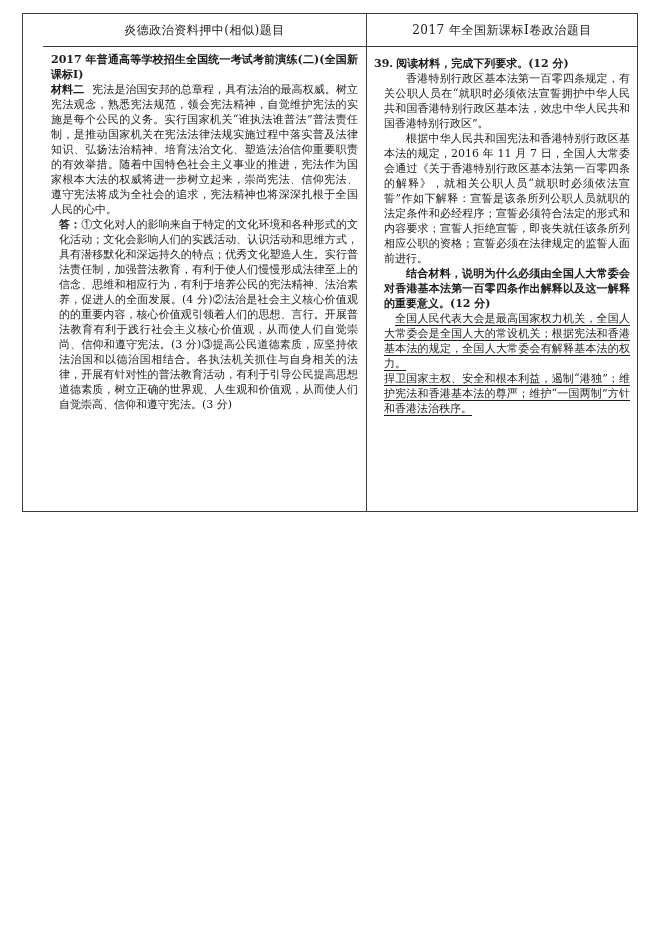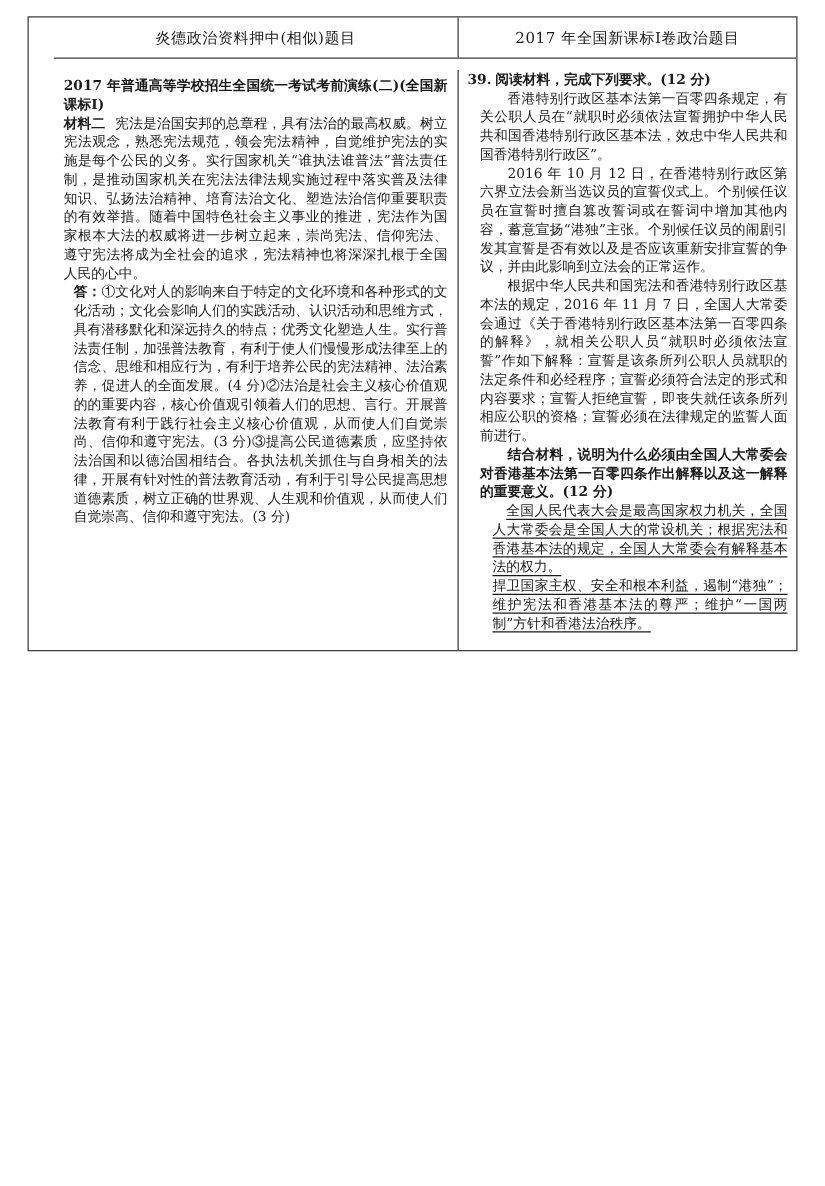--- a/index.html
+++ b/index.html
@@ -52,21 +52,21 @@
   }
   .exam-title { font-weight:bold; }
   .material-label { font-weight:bold; margin-right:8px; }
   .answer-block { margin-left:8px; }
   .answer-label { font-weight:bold; }
   .rq-line { font-weight:bold; }
   .rq-number { margin-right:3px; }
   .r-para { margin-left:10px; text-indent:2em; }
   .r-task { margin-left:10px; text-indent:2em; font-weight:bold; }
   .r-answer {
-    margin-left:20px;
+    margin-left:10px;
     text-decoration:underline;
     text-underline-offset:3px;
     text-decoration-thickness:1px;
   }
   .r-answer-first { text-indent:1em; }
   .footer {
     position:absolute;
     left:0;
     bottom:6px;
     width:100%;
@@ -98,21 +98,20 @@
         <p class="para answer-block">
           <span class="answer-label">答：</span><span>①文化对人的影响来自于特定的文化环境和各种形式的文化活动；文化会影响人们的实践活动、认识活动和思维方式，具有潜移默化和深远持久的特点；优秀文化塑造人生。实行普法责任制，加强普法教育，有利于使人们慢慢形成法律至上的信念、思维和相应行为，有利于培养公民的宪法精神、法治素养，促进人的全面发展。(4 分)②法治是社会主义核心价值观的的重要内容，核心价值观引领着人们的思想、言行。开展普法教育有利于践行社会主义核心价值观，从而使人们自觉崇尚、信仰和遵守宪法。(3 分)③提高公民道德素质，应坚持依法治国和以德治国相结合。各执法机关抓住与自身相关的法律，开展有针对性的普法教育活动，有利于引导公民提高思想道德素质，树立正确的世界观、人生观和价值观，从而使人们自觉崇高、信仰和遵守宪法。(3 分)</span>
         </p>
       </div>
 
       <div class="body-right">
         <p class="para rq-line">
           <span class="rq-number">39.</span><span>阅读材料，完成下列要求。(12 分)</span>
         </p>
         <p class="para r-para">香港特别行政区基本法第一百零四条规定，有关公职人员在“就职时必须依法宣誓拥护中华人民共和国香港特别行政区基本法，效忠中华人民共和国香港特别行政区”。</p>
-        <p class="para r-para">2016 年 10 月 12 日，在香港特别行政区第六界立法会新当选议员的宣誓仪式上。个别候任议员在宣誓时擅自篡改誓词或在誓词中增加其他内容，蓄意宣扬“港独”主张。个别候任议员的闹剧引发其宣誓是否有效以及是否应该重新安排宣誓的争议，并由此影响到立法会的正常运作。</p>
         <p class="para r-para">根据中华人民共和国宪法和香港特别行政区基本法的规定，2016 年 11 月 7 日，全国人大常委会通过《关于香港特别行政区基本法第一百零四条的解释》，就相关公职人员“就职时必须依法宣誓”作如下解释：宣誓是该条所列公职人员就职的法定条件和必经程序；宣誓必须符合法定的形式和内容要求；宣誓人拒绝宣誓，即丧失就任该条所列相应公职的资格；宣誓必须在法律规定的监誓人面前进行。</p>
         <p class="para r-task">结合材料，说明为什么必须由全国人大常委会对香港基本法第一百零四条作出解释以及这一解释的重要意义。(12 分)</p>
         <p class="para r-answer r-answer-first">全国人民代表大会是最高国家权力机关，全国人大常委会是全国人大的常设机关；根据宪法和香港基本法的规定，全国人大常委会有解释基本法的权力。</p>
         <p class="para r-answer">捍卫国家主权、安全和根本利益，遏制“港独”；维护宪法和香港基本法的尊严；维护“一国两制”方针和香港法治秩序。</p>
       </div>
 
     </div>
   </div>
 
 

